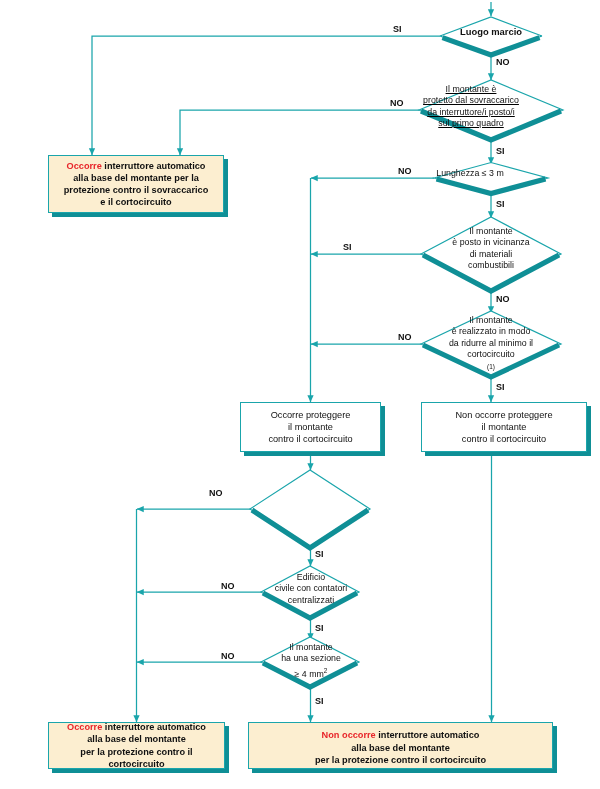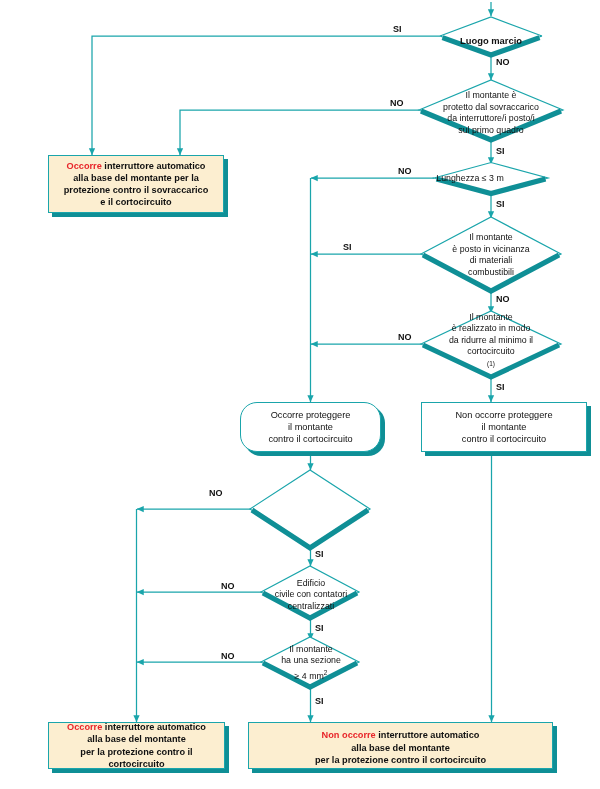--- a/index.html
+++ b/index.html
@@ -20,21 +20,21 @@
   .box .txt{
     font-size:9.2px;line-height:12.2px;color:#111;font-weight:bold;
     padding:2px 6px;
   }
   .box.plain{background:#ffffff;box-shadow:4px 4px 0 0 #0f8f96;}
   .box.plain .txt{font-weight:normal;font-size:9.2px;line-height:12px;color:#111;}
   .red{color:#e8252a;}
 
   
   .dlabel{
-    position:absolute;display:flex;align-items:flex-end;justify-content:center;
+    position:absolute;display:flex;align-items:flex-start;justify-content:center;
     text-align:center;pointer-events:none;
   }
   .dlabel .txt{font-size:8.8px;line-height:11.4px;color:#111;}
   .dlabel.bold .txt{font-weight:bold;font-size:9.4px;}
   .sup{font-size:6.4px;vertical-align:super;}
 
   
   .elabel{
     position:absolute;font-size:9px;font-weight:bold;color:#111;
     white-space:nowrap;
@@ -123,21 +123,21 @@
 
       <path d="M261,662 L310,637 L359,662 L310,687 Z" fill="#fff" stroke="#1aa5ab" stroke-width="1.2"></path>
       <path d="M263,663 L310,687 L357,663" fill="none" stroke="#0f8f96" stroke-width="5.2"></path>
     </g>
   </svg>
 
   <div class="dlabel bold" style="left:441px;top:26px;width:100px;height:20px;">
     <span class="txt">Luogo marcio</span>
   </div>
 
-  <div class="dlabel" style="left:414px;top:84px;width:154px;height:52px;">
+  <div class="dlabel" style="left:394px;top:84px;width:154px;height:52px;text-decoration:underline;">
     <span class="txt">
       <span>Il montante è</span><br>
       <span>protetto dal sovraccarico</span><br>
       <span>da interruttore/i posto/i</span><br>
       <span>sul primo quadro</span>
     </span>
   </div>
 
   <div class="dlabel" style="left:415px;top:168px;width:110px;height:16px;">
     <span class="txt">Lunghezza ≤ 3 m</span>
@@ -181,21 +181,21 @@
 
   <div class="node box" style="left:48px;top:155px;width:176px;height:58px;">
     <div class="txt">
       <span class="red">Occorre</span><span> interruttore automatico</span><br>
       <span>alla base del montante per la</span><br>
       <span>protezione contro il sovraccarico</span><br>
       <span>e il cortocircuito</span>
     </div>
   </div>
 
-  <div class="node box plain" style="left:240px;top:402px;width:141px;height:50px;border-radius:17px;">
+  <div class="node box plain" style="left:240px;top:402px;width:141px;height:50px;">
     <div class="txt">
       <span>Occorre proteggere</span><br>
       <span>il montante</span><br>
       <span>contro il cortocircuito</span>
     </div>
   </div>
 
   <div class="node box plain" style="left:421px;top:402px;width:166px;height:50px;">
     <div class="txt">
       <span>Non occorre proteggere</span><br>

